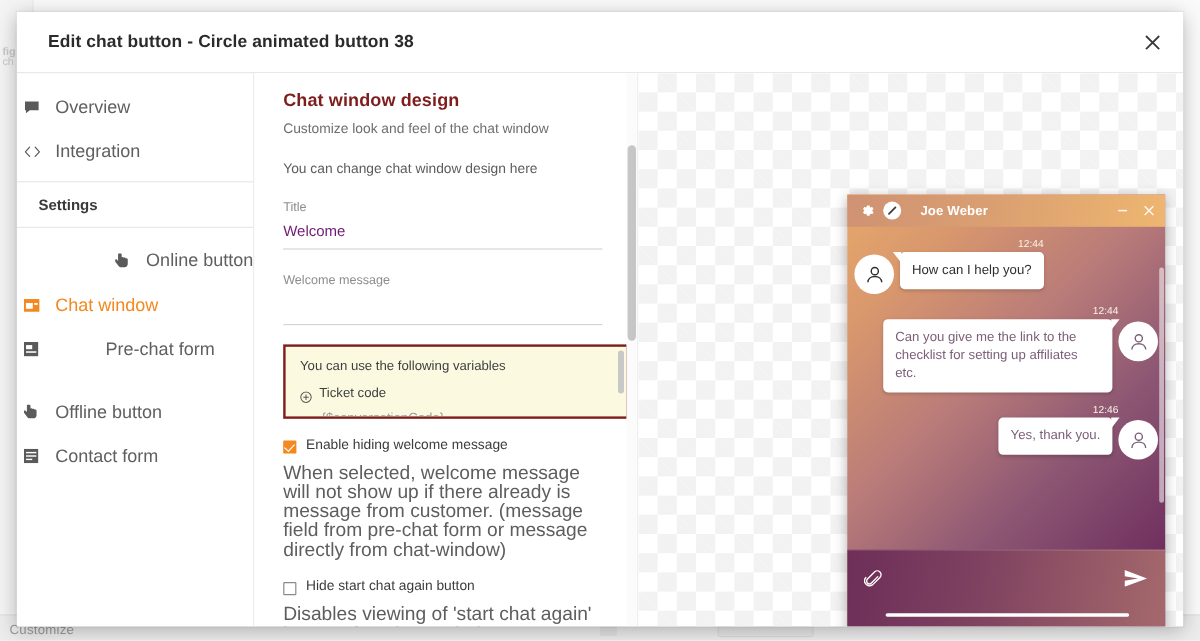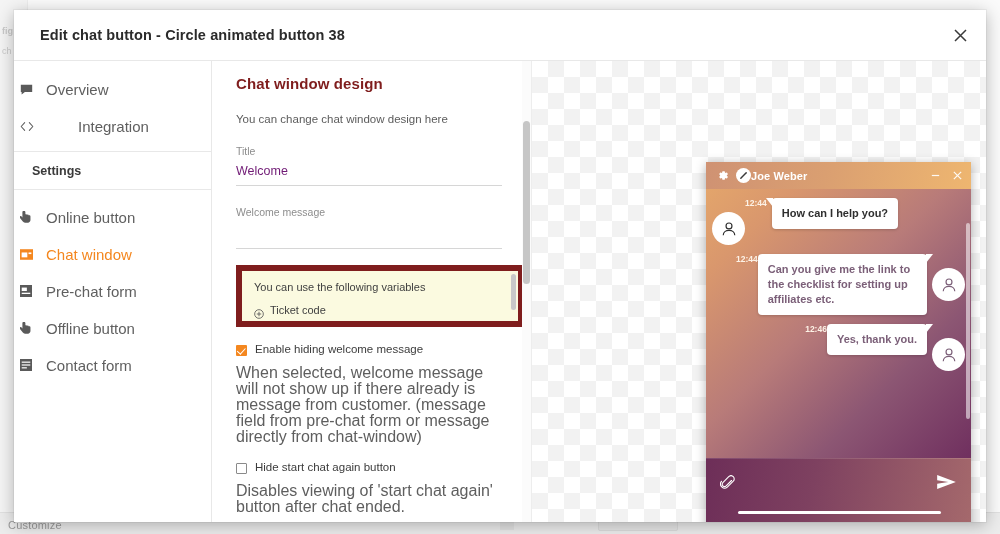--- a/index.html
+++ b/index.html
@@ -125,21 +125,21 @@
     font-size: 12.5px; color: #701a75;
     font-family: "Liberation Sans", sans-serif;
     padding: 7px 0 7px 0; outline: none; background: transparent;
   }
   .field-input::placeholder { color: #bdbdbd; }
   .field-input.empty { padding-bottom: 9px; }
 
   #vars-box {
     margin-top: 16px; width: 288px; height: 62px;
     background: #fbfae0;
-    border: 6px solid #7f1d1d;
+    border: 2px solid #7f1d1d;
     position: relative; overflow: hidden;
     padding: 10px 12px;
   }
   #vars-title { font-size: 11px; color: #3f3f3f; }
   #vars-row { display: flex; align-items: flex-start; margin-top: 11px; gap: 6px; }
   #vars-plus { color: #555; margin-top: 1px; }
   #vars-name { font-size: 11px; color: #3f3f3f; }
   #vars-code { font-size: 11px; color: #9b9b9b; margin-top: 2px; margin-left: 18px; }
   #vars-scroll {
     position: absolute; right: 2px; top: 3px;
@@ -204,39 +204,39 @@
     background: linear-gradient(100deg, #cf9273 0%, #da9f71 45%, #eeb670 100%);
   }
   #chat-gear { display: flex; align-items: center; cursor: pointer; }
   #chat-avatar-badge {
     width: 15px; height: 15px; border-radius: 50%;
     background: #fff; margin-left: 7px;
     display: flex; align-items: center; justify-content: center;
     flex: 0 0 15px;
   }
   #chat-agent-name {
-    margin-left: 0; font-size: 11px; font-weight: bold;
+    margin-left: 16px; font-size: 11px; font-weight: bold;
     letter-spacing: .1px;
   }
   #chat-header-spacer { flex: 1; }
   .chat-hdr-btn { cursor: pointer; opacity: .92; margin-left: 11px; display:flex; }
 
   #chat-messages {
     flex: 1; position: relative; overflow: hidden;
     padding: 9px 6px 0 6px;
   }
   .msg-row { display: flex; align-items: flex-start; margin-bottom: 9px; }
   .msg-row.agent { justify-content: flex-start; }
   .msg-row.cust { justify-content: flex-end; }
   .msg-avatar {
     width: 33px; height: 33px; flex: 0 0 33px; border-radius: 50%;
     background: #fff; display: flex; align-items: center; justify-content: center;
     margin-top: 14px;
   }
-  .msg-col { display: flex; flex-direction: row; max-width: 196px; font-weight: bold; }
+  .msg-col { display: flex; flex-direction: column; max-width: 196px; }
   .msg-time {
     font-size: 8.5px; color: #fdf2e6; margin-bottom: 2px;
   }
   .msg-row.agent .msg-time { text-align: right; }
   .msg-row.cust .msg-time { text-align: right; }
   .bubble {
     background: #fff; border-radius: 4px;
     padding: 8px 10px; font-size: 11px; line-height: 15px;
     box-shadow: 0 1px 3px rgba(0,0,0,.18);
     position: relative;
@@ -271,21 +271,21 @@
   #composer-line {
     position: absolute; left: 32px; right: 30px; top: 52px;
     height: 3px; background: #fff; border-radius: 2px;
   }
 </style>
 </head>
 <body>
 
 <div id="page-bg">
   <div id="bg-left-strip"></div>
-  <div class="bg-ghost-text" style="left:2px; top:26px;font-weight:bold;">fig</div>
+  <div class="bg-ghost-text" style="left:2px; top:38px;font-weight:bold;">fig</div>
   <div class="bg-ghost-text" style="left:2px; top:46px;">ch</div>
   <div id="bg-orange-tab"></div>
   <div id="bg-bottom-bar">
     <div id="bg-bottom-chip"></div>
     <div id="bg-bottom-chip2"></div>
   </div>
   <div id="bg-protection">Customize</div>
 </div>
 
 <div id="modal">
@@ -305,55 +305,55 @@
 
       <div class="nav-item">
         <span class="nav-ico">
           <svg width="13" height="13" viewBox="0 0 16 16">
               <path fill="currentColor" d="M1 2h14v9H6l-4 3v-3H1z"></path>
             </svg>
         </span>
         <span>Overview</span>
       </div>
 
-      <div class="nav-item" style="margin-top:9px;gap:32px;">
+      <div class="nav-item" style="margin-top:9px;">
         <span class="nav-ico">
           <svg width="14" height="11" viewBox="0 0 18 12">
               <path d="M6 1 L1.5 6 L6 11 M12 1 L16.5 6 L12 11" stroke="currentColor" stroke-width="1.3" fill="none" stroke-linecap="round" stroke-linejoin="round"></path>
             </svg>
         </span>
         <span>Integration</span>
       </div>
 
       <div class="nav-sep"></div>
       <div id="nav-settings-label">Settings</div>
 
       <div id="nav-group-settings">
 
-        <div class="nav-item" style="margin-bottom:9px;">
+        <div class="nav-item" style="margin-bottom:9px;justify-content:flex-end;">
           <span class="nav-ico">
             <svg width="12" height="13" viewBox="0 0 14 15">
                 <path fill="currentColor" d="M4 0c-.7 0-1.2.6-1.2 1.3v6.1l-1-1.1c-.5-.6-1.4-.6-1.9 0-.4.5-.4 1.2 0 1.7l3.4 4.3c.6.8 1.5 1.2 2.5 1.2h3.4c1.7 0 3-1.4 3-3.1V6.2c0-.7-.5-1.3-1.2-1.3-.3 0-.5.1-.7.2-.1-.6-.6-1-1.2-1-.3 0-.6.1-.8.3-.2-.5-.7-.8-1.2-.8-.3 0-.5.1-.8.2V1.3C6.3.6 5.7 0 5 0z"></path>
               </svg>
           </span>
           <span>Online button</span>
         </div>
 
         <div class="nav-item active" style="margin-bottom:9px;">
           <span class="nav-ico">
             <svg width="13" height="11" viewBox="0 0 16 13">
                 <rect x="0" y="0" width="16" height="13" fill="currentColor"></rect>
                 <rect x="2" y="4" width="7" height="6" fill="#fff"></rect>
                 <rect x="10.5" y="4" width="3.5" height="2" fill="#fff"></rect>
               </svg>
           </span>
           <span>Chat window</span>
         </div>
 
-        <div class="nav-item" style="margin-bottom:9px;">
+        <div class="nav-item" style="margin-bottom:24px;gap:42px;">
           <span class="nav-ico">
             <svg width="12" height="12" viewBox="0 0 14 14">
                 <rect x="0" y="0" width="14" height="14" fill="currentColor"></rect>
                 <rect x="2" y="3" width="6" height="4" fill="#fff"></rect>
                 <rect x="2" y="9" width="10" height="1.5" fill="#fff"></rect>
               </svg>
           </span>
           <span>Pre-chat form</span>
         </div>
 
@@ -377,20 +377,21 @@
           </span>
           <span>Contact form</span>
         </div>
 
       </div>
     </div>
 
     <div id="form-pane">
       <div id="form-inner">
         <div id="form-h1">Chat window design</div>
+        <div id="form-sub">Customize look and feel of the chat window</div>
         <div id="form-hint">You can change chat window design here</div>
 
         <div class="field">
           <div class="field-label">Title</div>
           <input class="field-input" type="text" value="Welcome" style="">
         </div>
 
         <div class="field">
           <div class="field-label">Welcome message</div>
           <input class="field-input empty" type="text" value="" style="">

